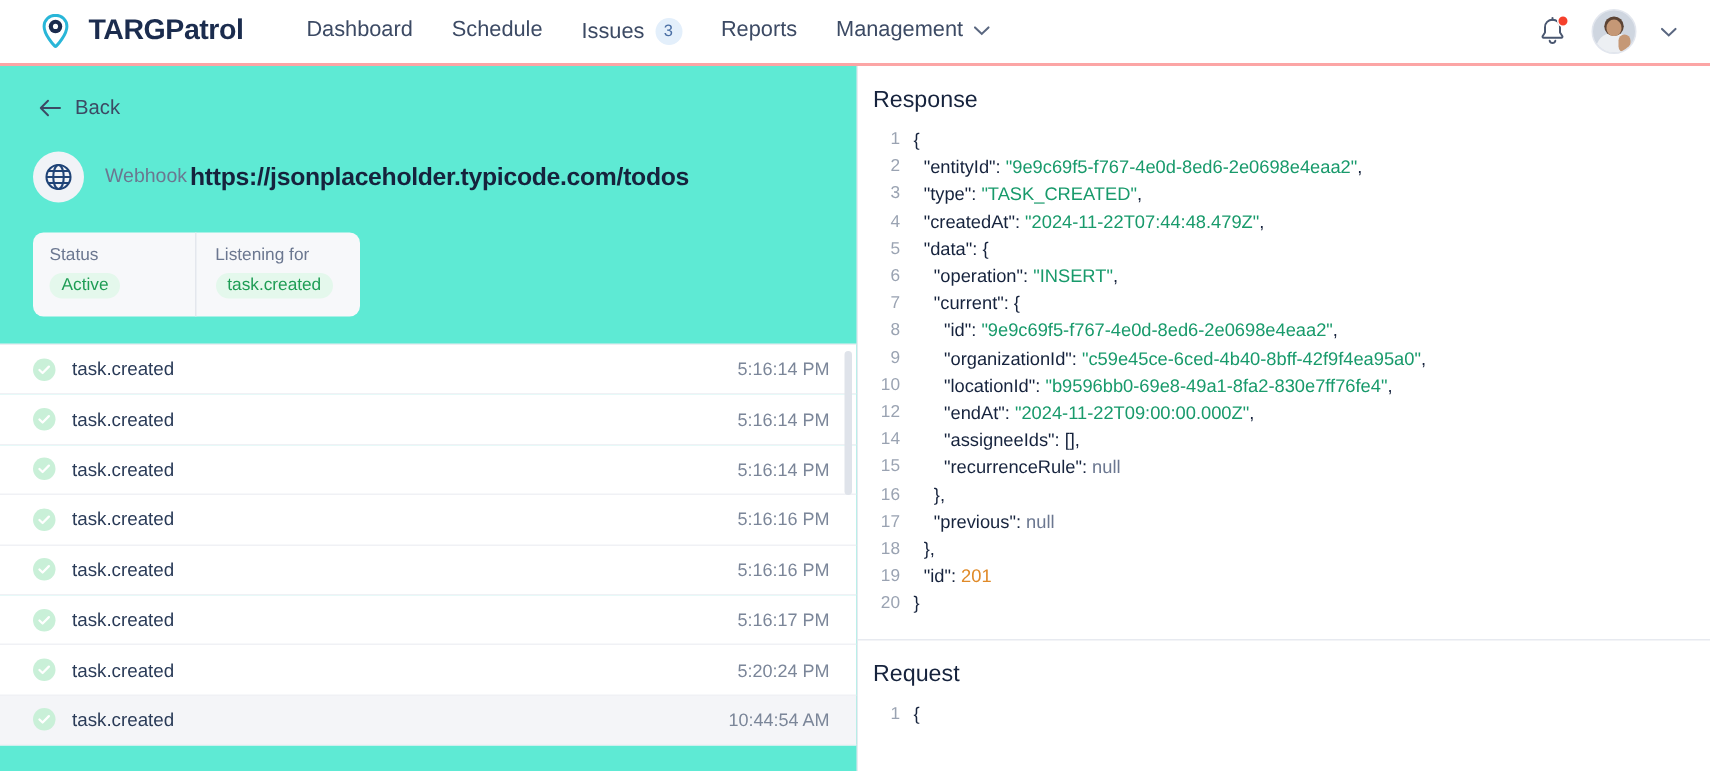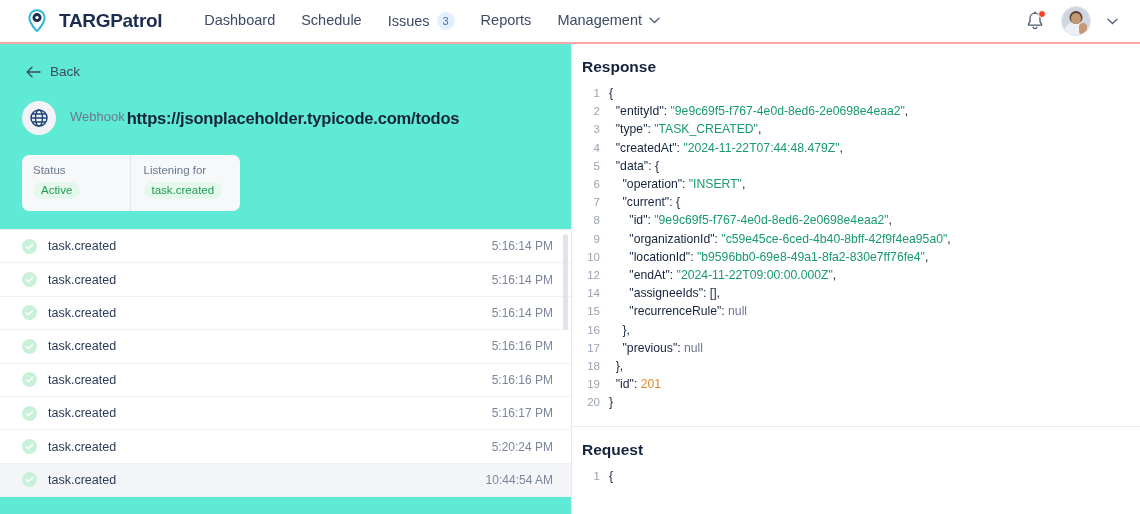--- a/index.html
+++ b/index.html
@@ -160,21 +160,21 @@
   .vscroll {
     position: absolute; right: 3px; top: 4px;
     width: 5px; height: 96px;
     border-radius: 3px; background: #dfe3ea;
     cursor: pointer;
   }
 
   
   .rp-section { padding: 14px 0 0 0; }
   .rp-title {
-    font-size: 15.5px; font-weight: bold; color: #16233d;
+    font-size: 15.5px; font-weight: normal; color: #16233d;
     padding: 0 0 8px 10px;
   }
   .code {
     font-family: "Liberation Sans", sans-serif;
     font-size: 12.2px;
     line-height: 18.2px;
     padding-left: 4px;
   }
   .cline { display: flex; white-space: pre; }
   .ln {

